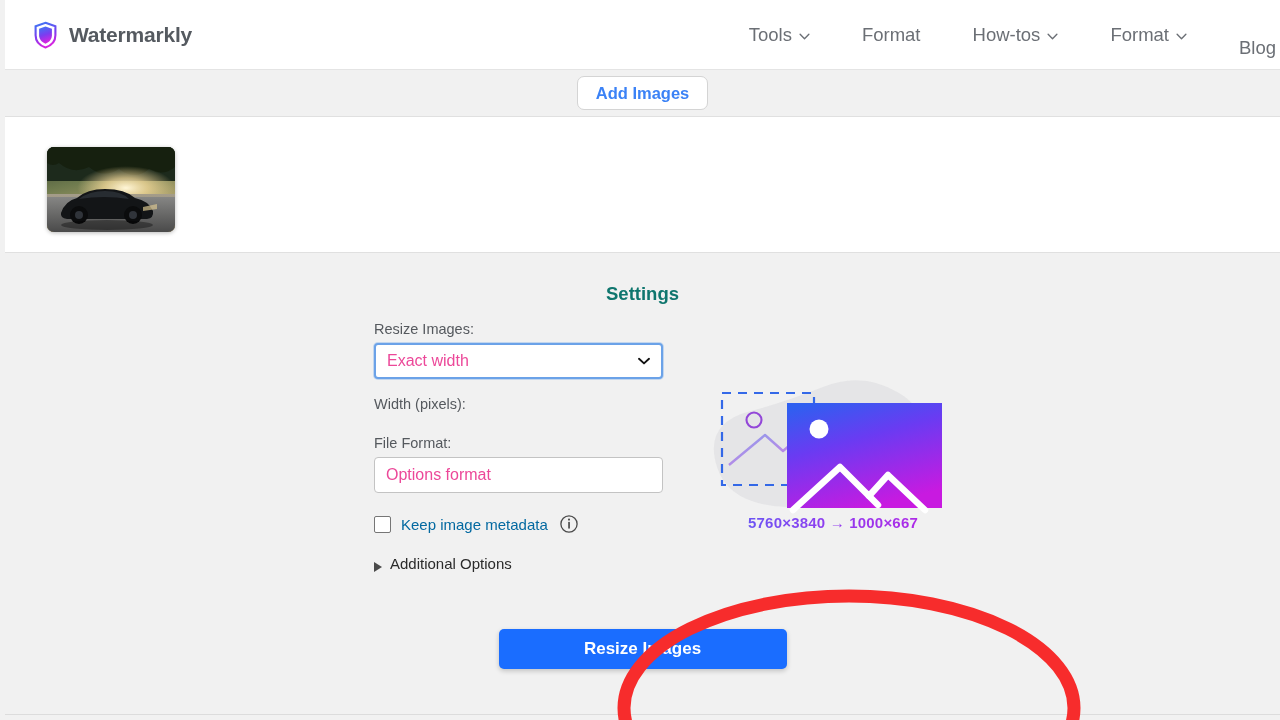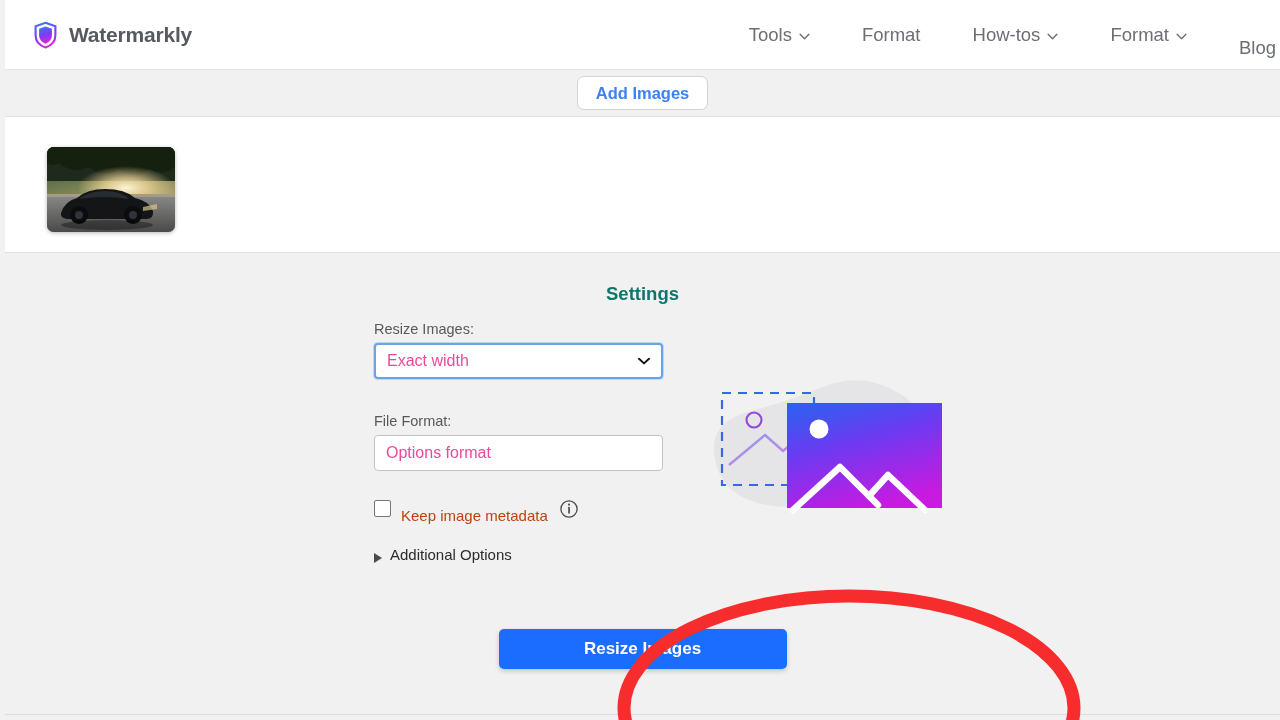--- a/index.html
+++ b/index.html
@@ -140,21 +140,21 @@
     display: flex; align-items: center;
     margin-top: 22px; gap: 10px;
   }
   .checkbox {
     width: 17px; height: 17px;
     border: 1.6px solid #767676;
     border-radius: 2px;
     background: #fff;
     cursor: pointer; flex: none;
   }
-  .checkrow-label { font-size: 15px; color: #c2410c; cursor: pointer; margin-top: 14px; }
+  .checkrow-label { font-size: 15px; color: #0369a1; cursor: pointer; }
   .info-icon {
     width: 18px; height: 18px; display: block;
     cursor: pointer; margin-left: 2px;
   }
 
   .addopts {
     display: flex; align-items: flex-end; gap: 8px;
     margin-top: 22px; cursor: pointer;
   }
   .tri {
@@ -325,20 +325,21 @@
         <span>Exact width</span>
         <span>
           <svg class="select-caret" viewBox="0 0 12 8">
               <path d="M1 1.8 L6 6.4 L11 1.8" fill="none" stroke="#111" stroke-width="1.9" stroke-linecap="round" stroke-linejoin="round"></path>
             </svg>
         </span>
       </div>
 
       <div class="gap-sm"></div>
 
+      <div class="field-label">Width (pixels):</div>
 
       <div class="gap-sm"></div>
 
       <div class="field-label">File Format:</div>
       <div class="select-box">
         <span>Options format</span>
       </div>
 
       <div class="checkrow">
         <span class="checkbox"></span>
@@ -379,20 +380,21 @@
           <rect x="49" y="22" width="92" height="92" fill="none" stroke="#2a62e8" stroke-width="2.2" stroke-dasharray="9 7"></rect>
           <circle cx="81" cy="49" r="7.5" fill="none" stroke="#8f3fd8" stroke-width="2.1"></circle>
           <path d="M56 94 L92 64 L110 80 L130 63 L146 78" fill="none" stroke="url(#ghostg)" stroke-width="2.4" stroke-linejoin="round"></path>
         </g>
 
         <rect x="114" y="32" width="155" height="105" fill="url(#imgg)"></rect>
         <circle cx="146" cy="58" r="9.5" fill="#ffffff"></circle>
         <path d="M120 139 L167 96 L196 125 L215 104 L252 139" fill="none" stroke="#ffffff" stroke-width="6.5" stroke-linejoin="round" stroke-linecap="round"></path>
         <path d="M196 125 L205 134" fill="none" stroke="#ffffff" stroke-width="6.5" stroke-linecap="round"></path>
       </svg>
+      <div class="preview-dims">5760×3840 → 1000×667</div>
     </div>
 
     <div class="submit-wrap">
       <button class="submit-btn">Resize Images</button>
     </div>
 
     <div class="annot">
       <svg viewBox="0 0 472 242">
         <ellipse cx="236" cy="121" rx="225" ry="112" fill="none" stroke="#f72c2c" stroke-width="13"></ellipse>
       </svg>

